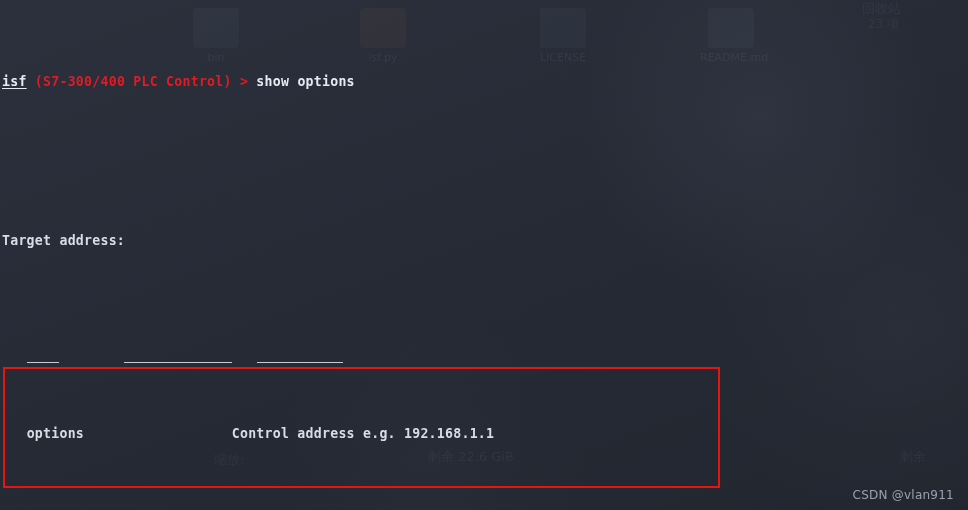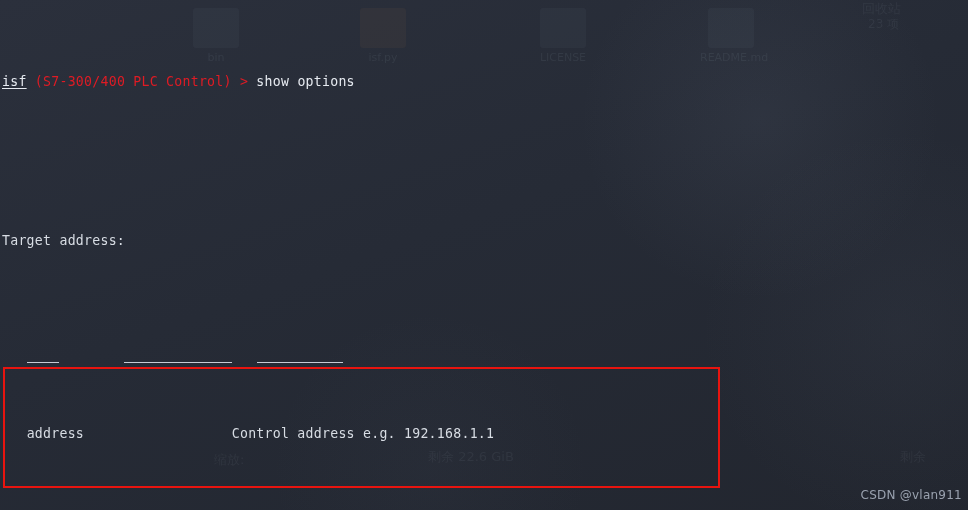--- a/index.html
+++ b/index.html
@@ -54,20 +54,21 @@
   #terminal {
     position: absolute;
     inset: 0;
     z-index: 1;
     padding: 3px 15px 0 2px;
     font-size: 13.2px;
     line-height: 17.6px;
     color: #d8dde4;
     letter-spacing: .02em;
     white-space: pre;
+    font-weight: bold;
   }
   .line { height: 17.6px; white-space: pre; }
   .blank { height: 17.6px; }
 
   .c-white  { color: #e6eaf0; }
   .c-red    { color: #e01b24; }
   .c-dim    { color: #c6ccd6; }
   .uline    { text-decoration: underline; text-underline-offset: 2px; }
 
   .hdr-rule {
@@ -86,21 +87,21 @@
     width: 717px;
     height: 121px;
     border: 2px solid #e8140f;
     z-index: 3;
     pointer-events: none;
   }
 
   
   #watermark {
     position: absolute;
-    right: 6px;
+    right: 14px;
     bottom: 8px;
     z-index: 4;
     color: #9aa2af;
     font-family: "DejaVu Sans", "Liberation Sans", sans-serif;
     font-size: 12px;
     letter-spacing: .02em;
   }
 </style>
 </head>
 <body>
@@ -135,21 +136,21 @@
   <div class="line"><span class="c-white uline">isf</span><span class="c-red"> (</span><span class="c-red">S7-300/400 PLC Control</span><span class="c-red">) &gt; </span><span class="c-white">show options</span></div>
 
   <div class="blank"></div>
 
   
   <div class="line">Target address:</div>
   <div class="blank"></div>
 
   <div class="line"><span>   </span><span class="hdr-rule" style="width:32px"></span><span>        </span><span class="hdr-rule" style="width:108px"></span><span>   </span><span class="hdr-rule" style="width:86px"></span></div>
 
-  <div class="line"><span>   </span><span>address</span><span>                  </span><span>Control address e.g. 192.168.1.1</span></div>
+  <div class="line"><span>   </span><span>options</span><span>                  </span><span>Control address e.g. 192.168.1.1</span></div>
   
 
   
   
 
   
   
   
 
   

